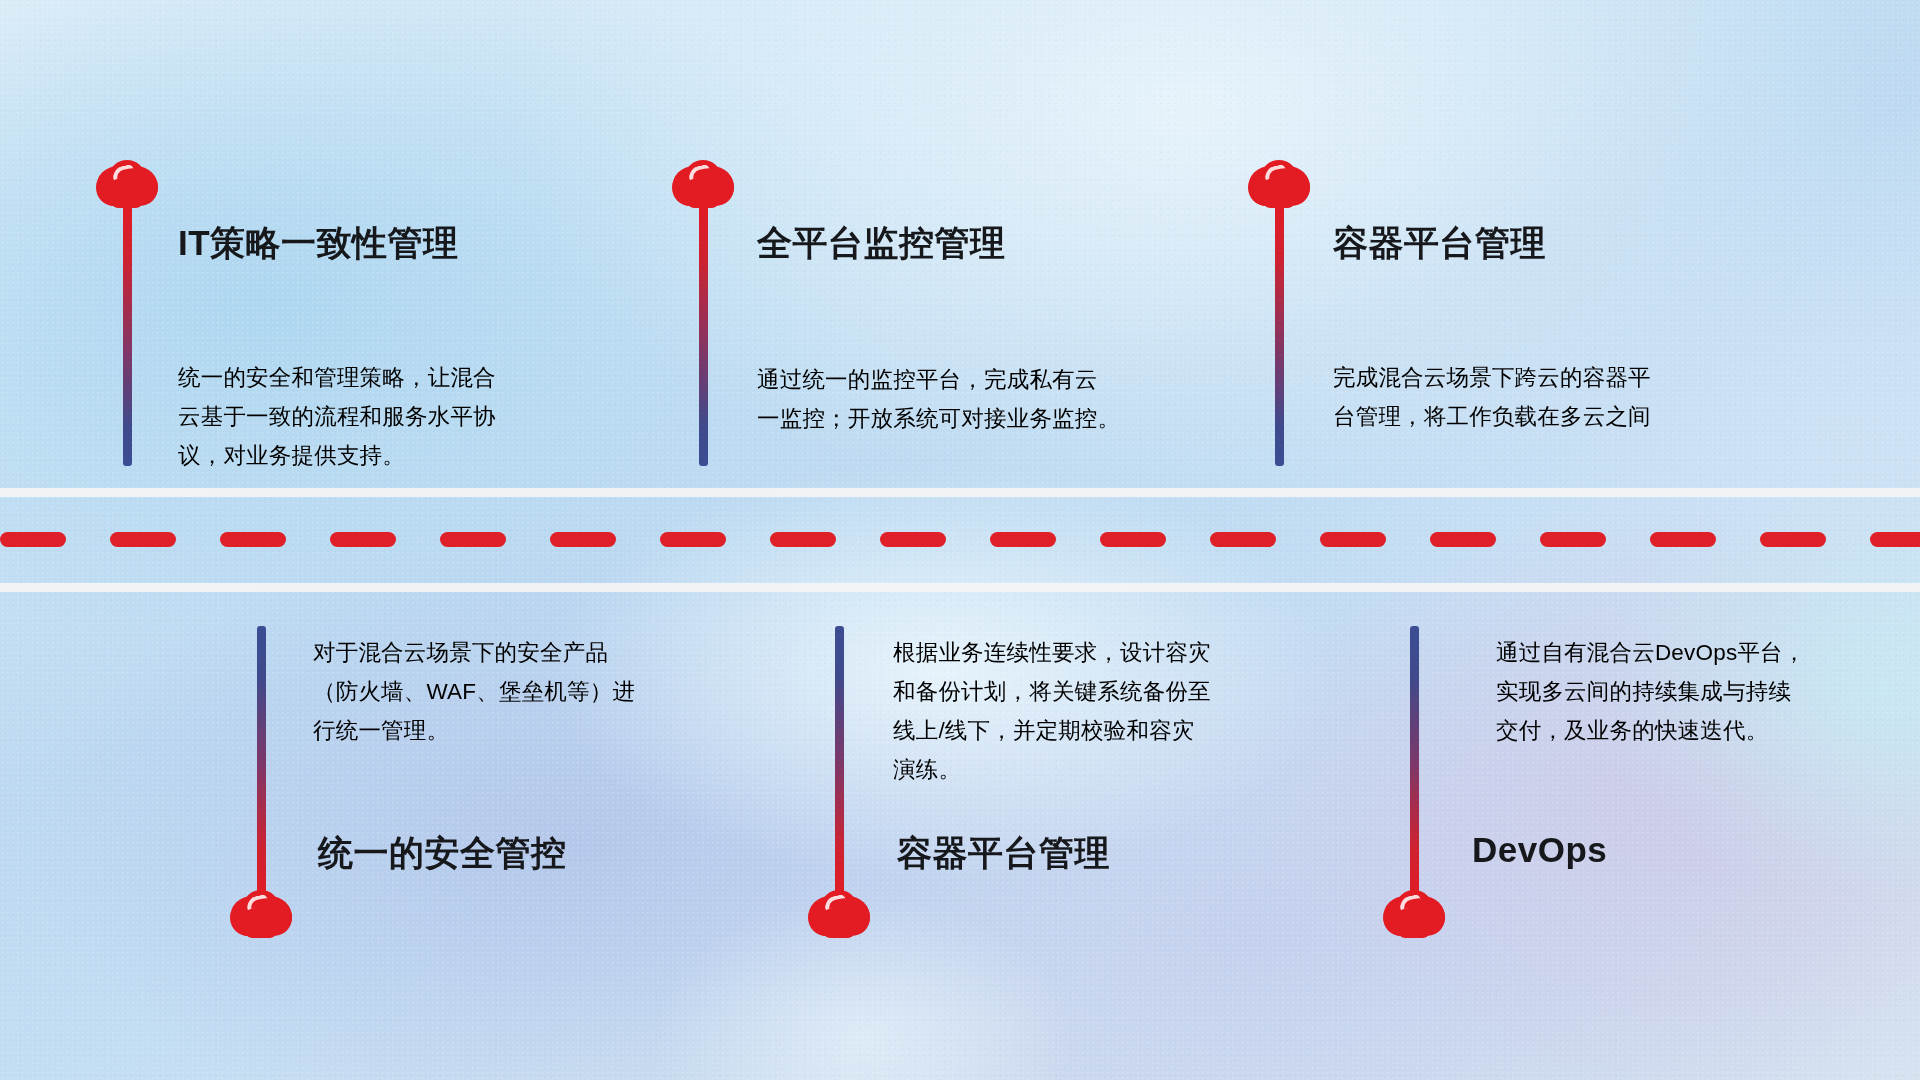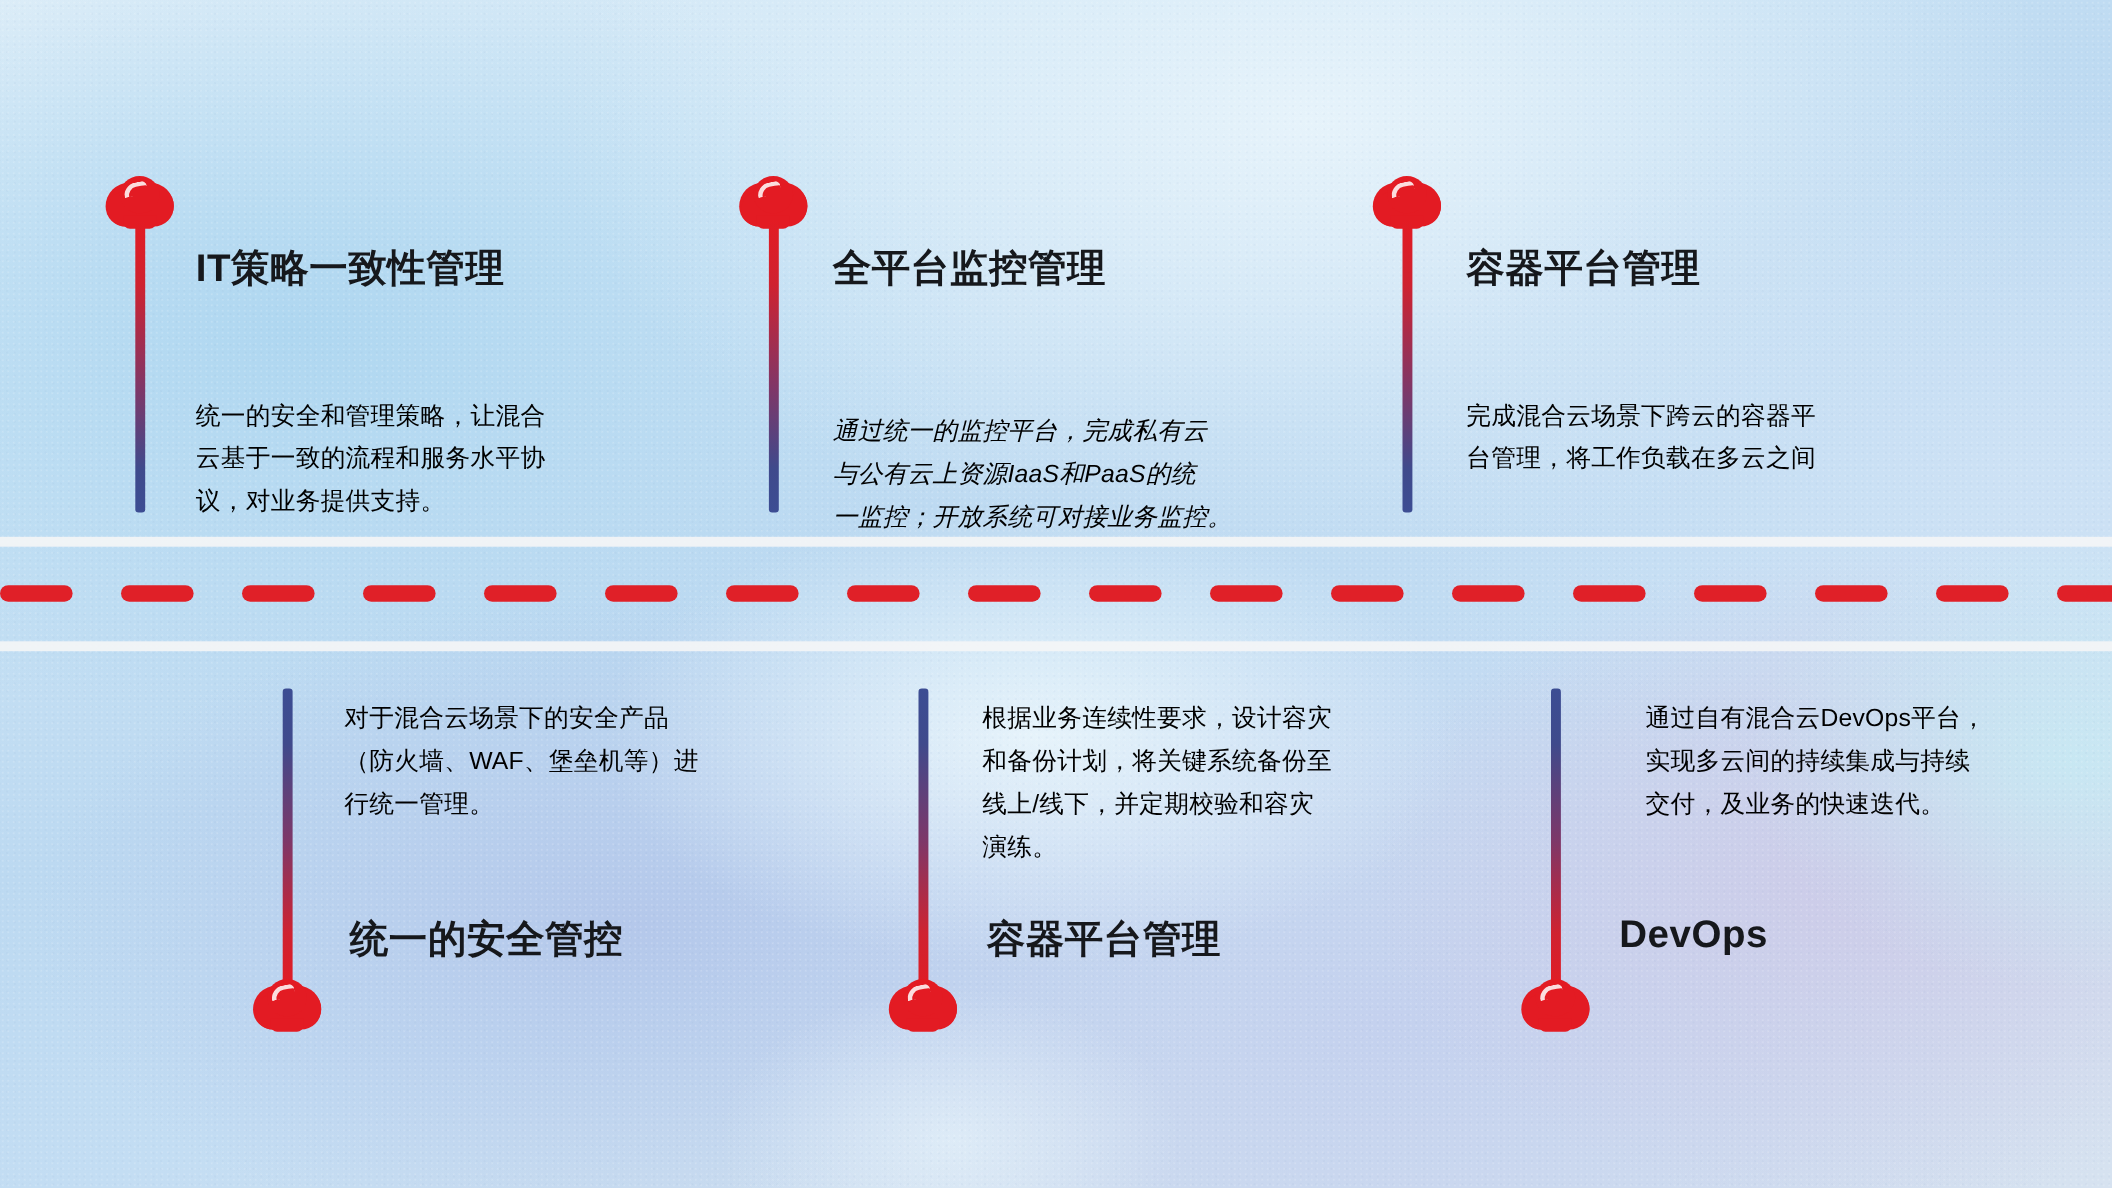--- a/index.html
+++ b/index.html
@@ -155,23 +155,22 @@
   <div class="cloud" style="left:672px; top:160px;">
     <div class="c-main"></div>
       <div class="c-bump-l"></div>
       <div class="c-bump-r"></div>
     <div class="c-top"></div>
       <div class="c-foot"></div>
       <div class="c-hl"></div>
   </div>
   <div class="stem stem-top" style="left:699px; top:200px; height:266px;"></div>
   <div class="title" style="left:757px; top:220px;">全平台监控管理</div>
-  <div class="desc" style="left:757px; top:372px; width:450px;font-style:italic;">
+  <div class="desc" style="left:757px; top:360px; width:450px;">
     <div>通过统一的监控平台，完成私有云</div>
-    <div>与公有云上资源IaaS和PaaS的统</div>
     <div>一监控；开放系统可对接业务监控。</div>
   </div>
 </div>
 
 <div class="col">
   <div class="cloud" style="left:1248px; top:160px;">
     <div class="c-main"></div>
       <div class="c-bump-l"></div>
       <div class="c-bump-r"></div>
     <div class="c-top"></div>

